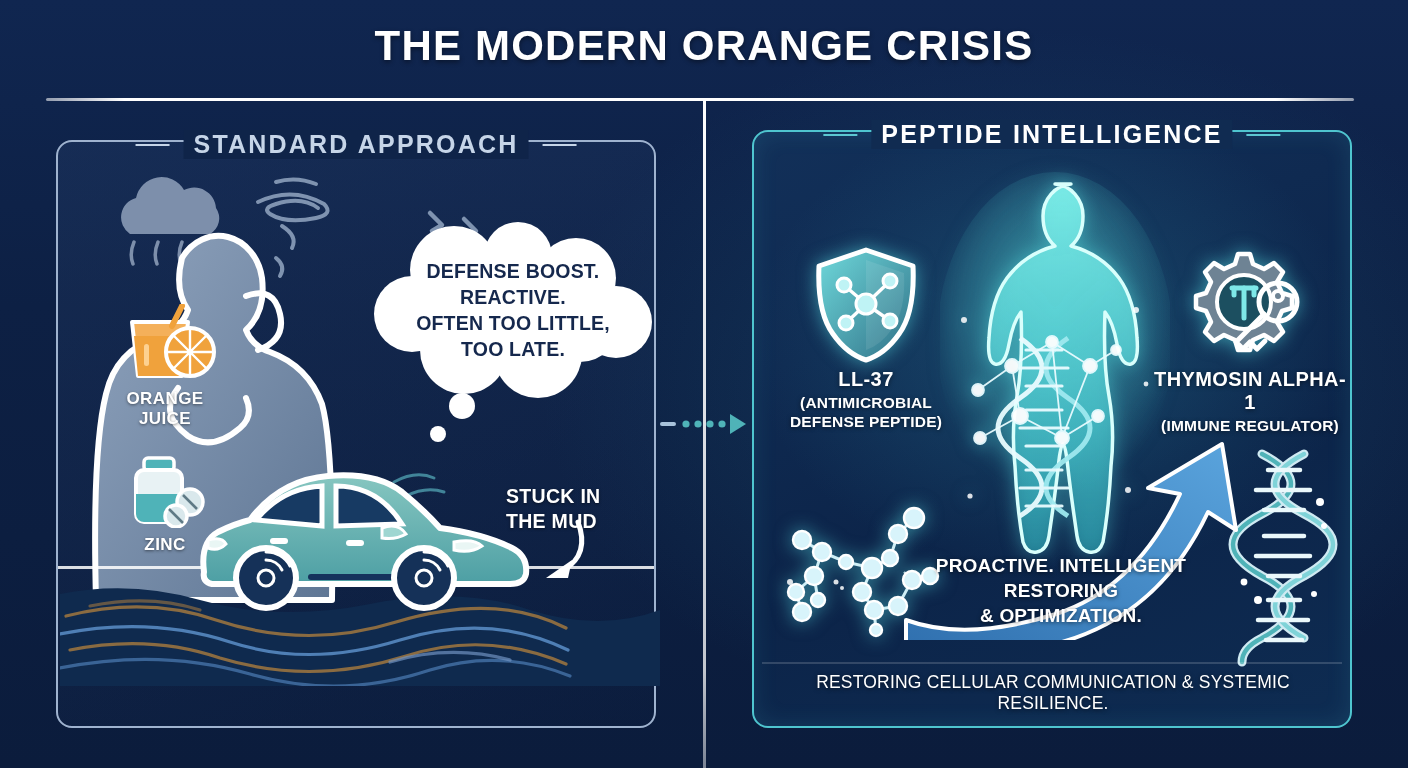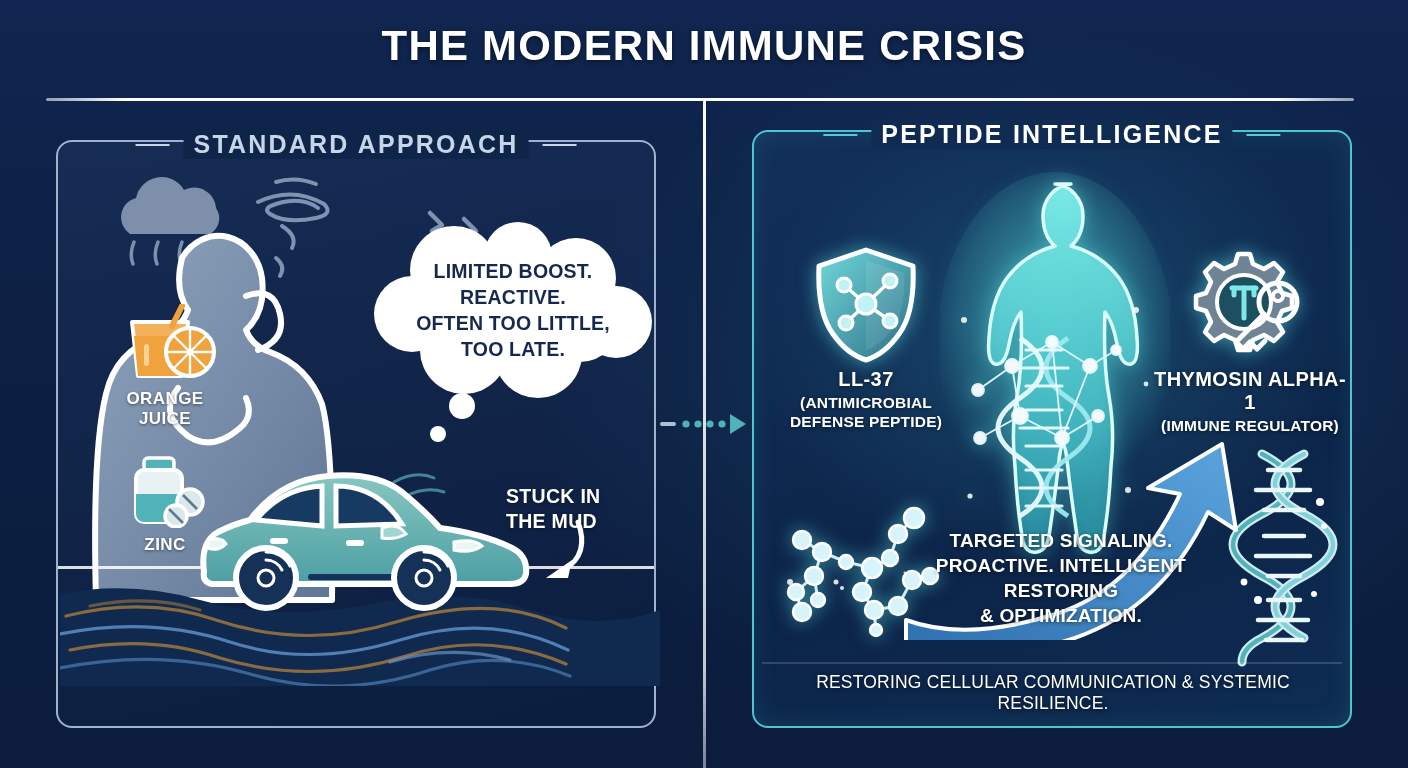--- a/index.html
+++ b/index.html
@@ -125,21 +125,21 @@
     color:#ffffff; font-size:17.5px; font-weight:normal; letter-spacing:.2px;
     text-shadow:0 1px 4px rgba(0,0,0,.6);
   }
   .glow-soft { filter:drop-shadow(0 0 9px rgba(90,225,230,.55)); }
 </style>
 </head>
 <body>
 
 <div class="stage">
 
-  <div class="title">THE MODERN IMMUNE CRISIS</div>
+  <div class="title">THE MODERN ORANGE CRISIS</div>
   <div class="title-rule"></div>
   <div class="center-divider"></div>
 
   <div class="panel panel-left">
     <div class="panel-label pl-left">
       <i class="dash"></i>
       <span class="txt">STANDARD APPROACH</span>
       <i class="dash"></i>
     </div>
   </div>
@@ -229,21 +229,21 @@
         <circle cx="208" cy="56" r="40"></circle>
         <circle cx="44" cy="92" r="38"></circle>
         <circle cx="248" cy="100" r="36"></circle>
         <circle cx="96" cy="128" r="44"></circle>
         <circle cx="170" cy="132" r="44"></circle>
         <rect x="40" y="46" width="212" height="94" rx="40"></rect>
       </g>
     </svg>
   </div>
   <div class="bubble-text">
-    <span>LIMITED BOOST.</span><br>
+    <span>DEFENSE BOOST.</span><br>
     <span>REACTIVE.</span><br>
     <span>OFTEN TOO LITTLE,</span><br>
     <span>TOO LATE.</span>
   </div>
 
   <svg style="position:absolute;left:420px;top:392px" width="70" height="60">
     <circle cx="42" cy="14" r="13" fill="#ffffff"></circle>
     <circle cx="18" cy="42" r="8" fill="#ffffff"></circle>
   </svg>
 
@@ -507,21 +507,21 @@
       <linearGradient id="ag" x1="0" y1="1" x2="1" y2="0">
         <stop offset="0" stop-color="#2f6fae"></stop>
         <stop offset="1" stop-color="#5aa4dd"></stop>
       </linearGradient>
     </defs>
     <path d="M6 180 q60 22 150 -6 q80 -26 124 -120 l-32 -6 l74 -44 l14 86 l-28 -18
              q-48 102 -146 130 q-86 24 -156 6 Z" fill="url(#ag)" stroke="#ffffff" stroke-width="4" stroke-linejoin="round"></path>
   </svg>
 
   <div class="right-msg">
-    <span>TARGETED SIGNALING.</span><br>
+    <br>
     <span>PROACTIVE. INTELLIGENT</span><br>
     <span>RESTORING</span><br>
     <span>&amp; OPTIMIZATION.</span>
   </div>
 
   <div class="footer-rule"></div>
   <div class="footer-msg">RESTORING CELLULAR COMMUNICATION &amp; SYSTEMIC RESILIENCE.</div>
 
 </div>
 

